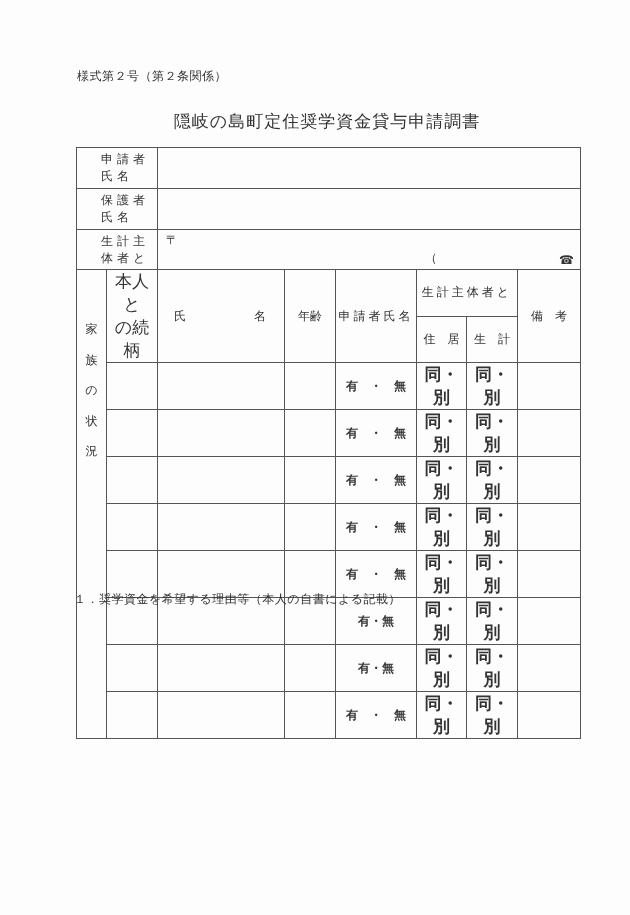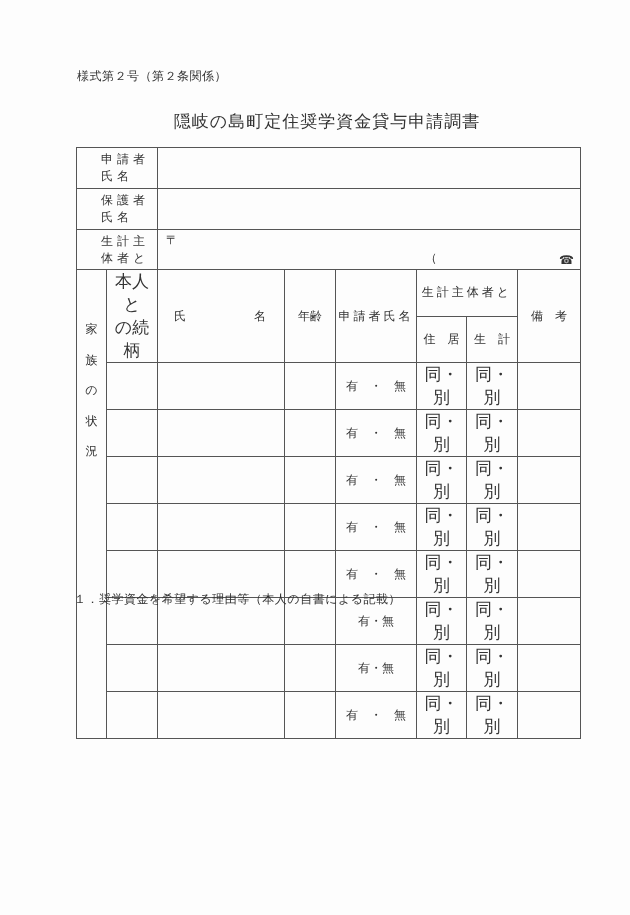--- a/index.html
+++ b/index.html
@@ -9,21 +9,21 @@
   .form-no { left:77px; top:68px; font-size:12px; letter-spacing:0.5px; }
   .title { left:0; width:630px; top:110px; text-align:center; font-size:17px; letter-spacing:1px; padding-left:24px; box-sizing:border-box; }
   table { border-collapse:collapse; table-layout:fixed; }
   td { border:1px solid #555; padding:0; font-size:12px; text-align:center; vertical-align:middle; }
   .main { left:76px; top:147px; width:504px; }
   .lbl { letter-spacing:4px; text-align:left; padding-left:24px; }
   .vert { letter-spacing:0; line-height:30.5px; padding-top:4px; vertical-align:top; }
   .vert span { display:block; }
   .small { font-size:17px; }
   .spaced { letter-spacing:3px; }
-  .row-h { height:29.5px; }
+  .row-h { height:29.5px;font-weight:bold; }
   .addr { position:relative; }
   .postal { position:absolute; left:8px; top:2px; font-size:12px; }
   .paren { position:absolute; left:267px; bottom:2px; font-size:12px; }
   .phone { position:absolute; right:6px; bottom:2px; font-size:12px; }
   .sec-head { left:74px; top:591px; font-size:12px; letter-spacing:0.5px; }
   .reason { left:76px; top:615px; width:504px; }
   .dotline { border-bottom:1px dotted #999; height:29.5px; }
   .dotline:last-child { border-bottom:none; }
 </style>
 </head>

